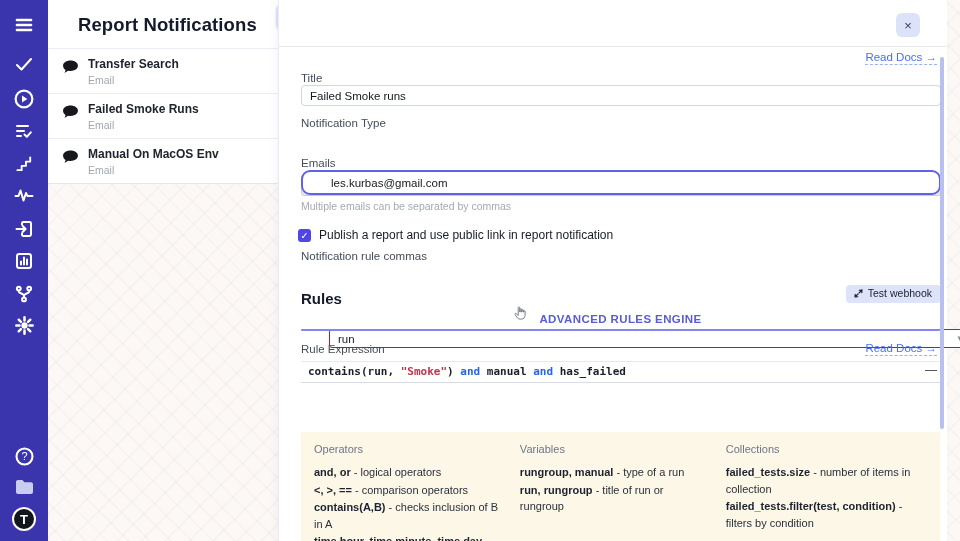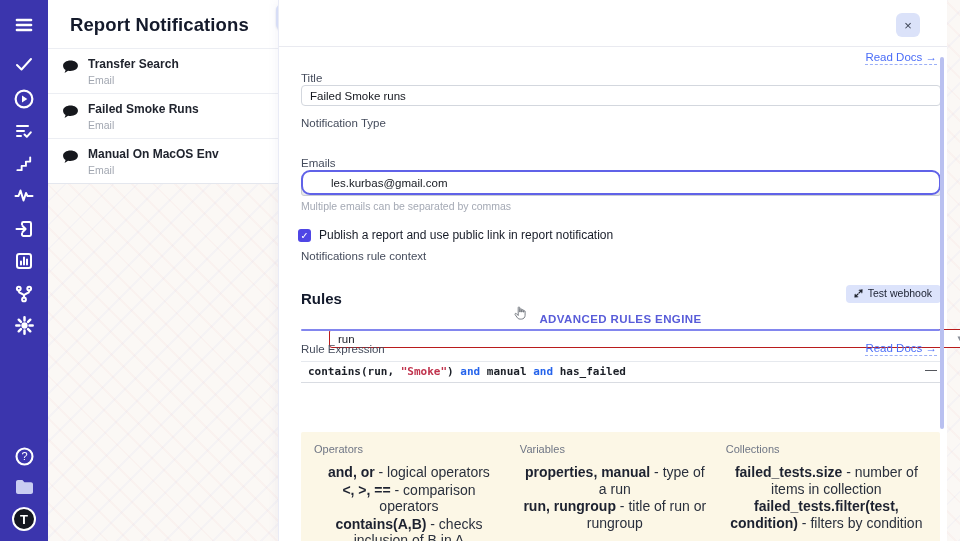--- a/index.html
+++ b/index.html
@@ -12,21 +12,21 @@
       repeating-linear-gradient(-45deg, rgba(140,150,230,.05) 0 2px, transparent 2px 17px);
   }
   
   .sidebar{ position:absolute; left:0; top:0; width:48px; height:541px; background:#3b35ad; z-index:5;}
   .side-ic{ position:absolute; left:0; width:48px; display:flex; justify-content:center; }
   .side-ic svg{ display:block; }
   .logo-circle{ width:24px; height:24px; border-radius:50%; background:#14161f; border:2px solid #fff;
     color:#fff; font-weight:bold; font-size:13px; display:flex; align-items:center; justify-content:center; }
   
   .list-panel{ position:absolute; left:48px; top:0; width:230px; height:541px; z-index:2; }
-  .list-head{ position:relative; background:#fff; padding:14px 12px 12px 22px; }
+  .list-head{ position:relative; background:#fff; padding:14px 12px 12px 30px; }
   .list-title{ font-size:18.5px; font-weight:700; color:#141a2b; letter-spacing:.1px;}
   .panel-close{ width:26px; height:26px; border-radius:6px; background:#dbe2f9; color:#3c4454;
     display:flex; align-items:center; justify-content:center; font-size:13px; cursor:pointer; }
   .list-head .panel-close{ position:absolute; right:-24px; top:4px; box-shadow:0 1px 2px rgba(60,70,140,.18);}
   .list-items{ background:#fff; border-top:1px solid #eceef3; border-bottom:1px solid #e4e7ee;}
   .list-item{ display:flex; align-items:flex-start; gap:9px; padding:8px 10px 7px 14px; border-bottom:1px solid #eceef3; background:#fff;}
   .list-item:last-child{ border-bottom:none; }
   .li-title{ font-size:12px; font-weight:700; color:#20242e; line-height:14px; }
   .li-sub{ font-size:10.5px; color:#a2a7b1; margin-top:3px; }
   .bubble{ margin-top:2px; flex:0 0 auto; }
@@ -59,21 +59,21 @@
   .tab-label{ font-size:11.5px; font-weight:700; letter-spacing:.4px; color:#585cd9; cursor:pointer;}
   .tab-underline{ height:2px; background:#8286ee; border-radius:1px;}
   .code-editor{ border-top:1px solid #e6e9ee; background:#fff; }
   .code-line{ font-family:"DejaVu Sans Mono", monospace; font-size:11px; font-weight:600; line-height:20px;
     padding-left:7px; border-bottom:1px solid #d9dce2; white-space:pre; }
   .tok-plain{ color:#1b1f27; } .tok-string{ color:#c0334d; } .tok-keyword{ color:#2563eb; }
   .code-dash{ position:absolute; right:3px; top:1px; font-size:12px; color:#3c3f46; }
   .help-panel{ background:#fcf7e6; border-radius:2px; padding:11px 13px; display:grid;
     grid-template-columns:1fr 1fr 1.06fr; column-gap:16px; }
   .help-h{ font-size:11px; color:#6f7685; margin-bottom:9px; }
-  .help-item{ font-size:14px; color:#2a303d; line-height:16.5px; margin-bottom:1px;text-align:center;}
+  .help-item{ font-size:11px; color:#2a303d; line-height:16.5px; margin-bottom:1px;}
   .help-item b{ color:#1d2230; }
   .scroll-thumb{ position:absolute; left:940px; top:57px; width:4px; height:372px;
     background:#b9c0f0; border-radius:2px; z-index:6; cursor:pointer;}
   .cursor-hand{ z-index:9; pointer-events:none; }
 </style>
 </head>
 <body>
 
 <div class="screen">
 
@@ -206,21 +206,21 @@
 
     <span class="abs fld-label" style="left:22px; top:157px;">Emails</span>
     <input class="abs email-input" style="left: 22px; top: 170px; padding-left: 28px;" value="les.kurbas@gmail.com">
     <span class="abs hint" style="left:22px; top:200px;">Multiple emails can be separated by commas</span>
 
     <div class="abs chk-row" style="left:19px; top:228px;">
       <span class="chk">✓</span>
       <span class="chk-label">Publish a report and use public link in report notification</span>
     </div>
 
-    <span class="abs fld-label" style="left:22px; top:250px;">Notifications rule context</span>
+    <span class="abs fld-label" style="left:22px; top:250px;">Notification rule commas</span>
     <div class="abs select select-white" style="left:22px; top:263px;">
       <span>run</span>
       <span class="arrow">▾</span>
     </div>
 
     <span class="abs rules-h" style="left:22px; top:290px;">Rules</span>
     <div class="abs webhook-btn" style="right:6px; top:285px;">
       <svg width="9" height="9" viewBox="0 0 9 9">
         <path d="M1 8 L4 5 M1.2 5.2 L1 8 L3.8 7.8 M8 1 L5 4 M7.8 3.8 L8 1 L5.2 1.2" stroke="#20242e" stroke-width="1.1" fill="none" stroke-linecap="round"></path>
       </svg>
@@ -243,21 +243,21 @@
     <div class="abs help-panel" style="left:22px; right:7px; top:432px; height:130px;" id="help-panel">
         <div>
           <div class="help-h">Operators</div>
           <div class="help-item"><b>and, or</b> - logical operators</div>
           <div class="help-item"><b>&lt;, &gt;, ==</b> - comparison operators</div>
           <div class="help-item"><b>contains(A,B)</b> - checks inclusion of B in A</div>
           <div class="help-item"><b>time.hour, time.minute, time.day</b> - datetime properties</div>
         </div>
         <div>
           <div class="help-h">Variables</div>
-          <div class="help-item"><b>properties, manual</b> - type of a run</div>
+          <div class="help-item"><b>rungroup, manual</b> - type of a run</div>
           <div class="help-item"><b>run, rungroup</b> - title of run or rungroup</div>
         </div>
         <div>
           <div class="help-h">Collections</div>
           <div class="help-item"><b>failed_tests.size</b> - number of items in collection</div>
           <div class="help-item"><b>failed_tests.filter(test, condition)</b> - filters by condition</div>
         </div>
       </div>
   </section>
 

